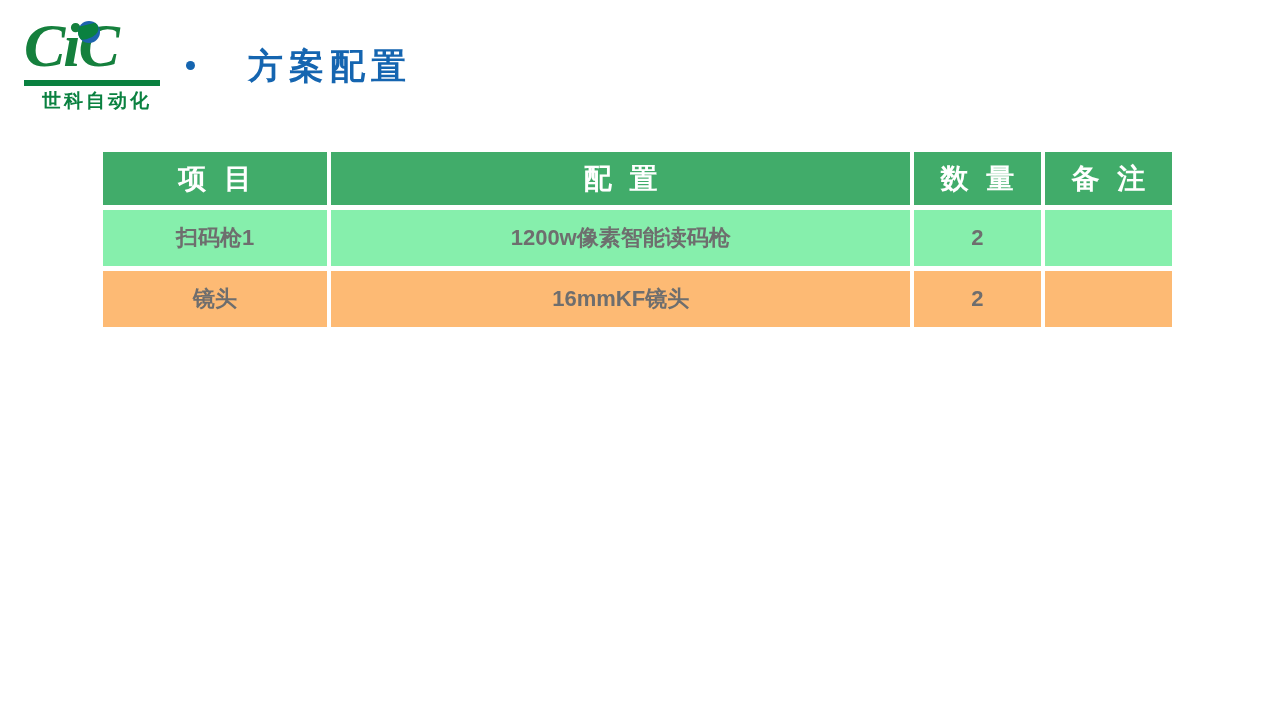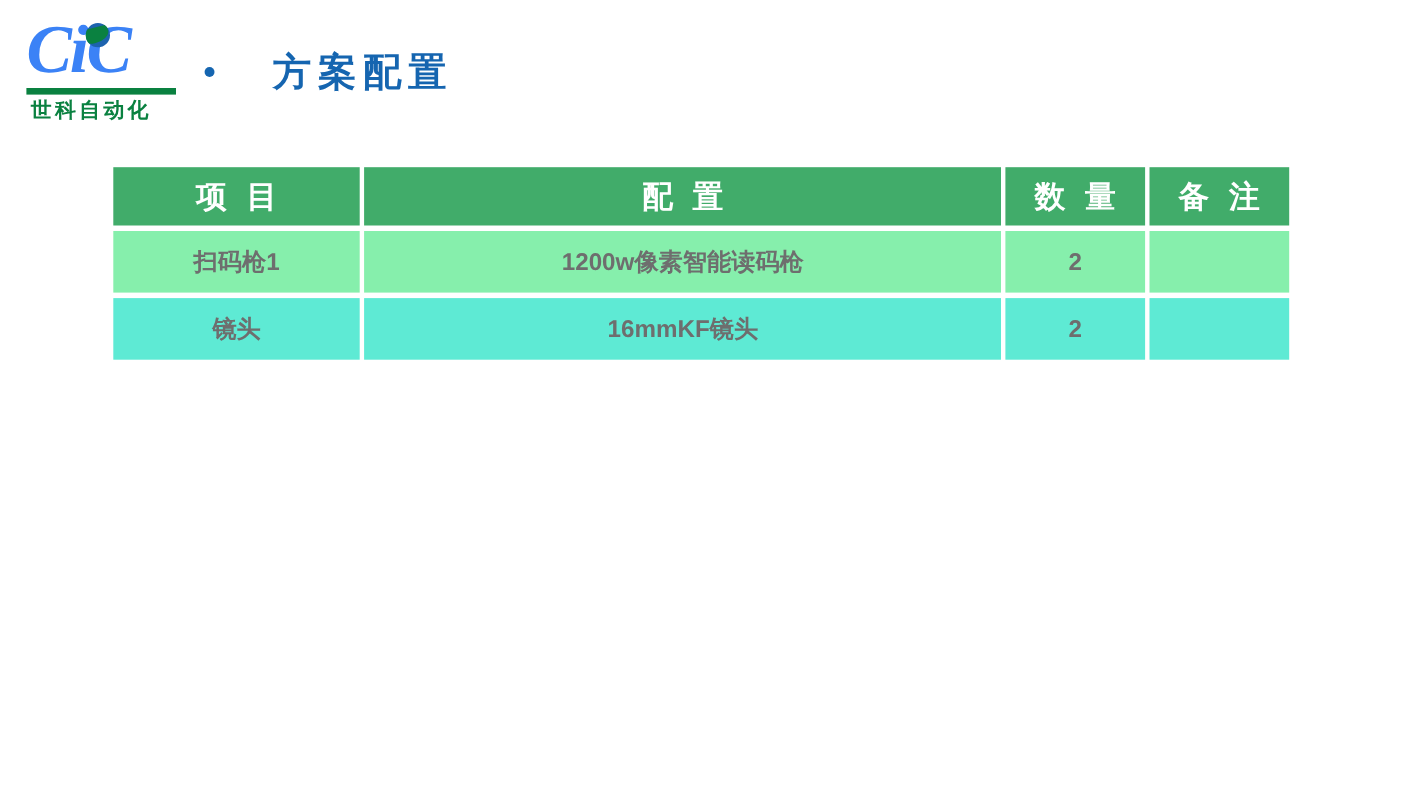--- a/index.html
+++ b/index.html
@@ -38,21 +38,21 @@
   }
   .logo-wordmark {
     position: absolute;
     left: 2px;
     top: -4px;
     font-family: "Liberation Serif", "DejaVu Serif", serif;
     font-style: italic;
     font-weight: bold;
     font-size: 62px;
     letter-spacing: -2px;
-    color: #3b82f6;
+    color: #15803d;
     line-height: 1;
     white-space: nowrap;
   }
   .logo-globe {
     position: absolute;
     left: 56px;
     top: 3px;
     width: 22px;
     height: 22px;
     border-radius: 50%;
@@ -74,21 +74,21 @@
   .logo-rule {
     position: absolute;
     left: 2px;
     top: 62px;
     width: 136px;
     height: 6px;
     background: #0A8140;
   }
   .logo-sub {
     position: absolute;
-    left: 6px;
+    left: 20px;
     top: 72px;
     width: 136px;
     font-size: 19px;
     font-weight: bold;
     color: #0A8140;
     letter-spacing: 3px;
     line-height: 1.2;
     white-space: nowrap;
   }
 
@@ -145,21 +145,21 @@
     text-indent: 5px;
     margin-left: 32px;
   }
   .config-table tbody td {
     height: 56px;
     color: #6E6E6E;
     font-size: 22px;
     font-weight: bold;
   }
   .config-table tbody tr.row-odd td { background: #86efac; }
-  .config-table tbody tr.row-even td { background: #5eead4; }
+  .config-table tbody tr.row-even td { background: #fdba74; }
 
   .col-item   { width: 220px; }
   .col-config { width: 568px; }
   .col-qty    { width: 124px; }
   .col-note   { width: 125px; }
 
   .cell-qty { font-size: 24px; }
 </style>
 </head>
 <body>

